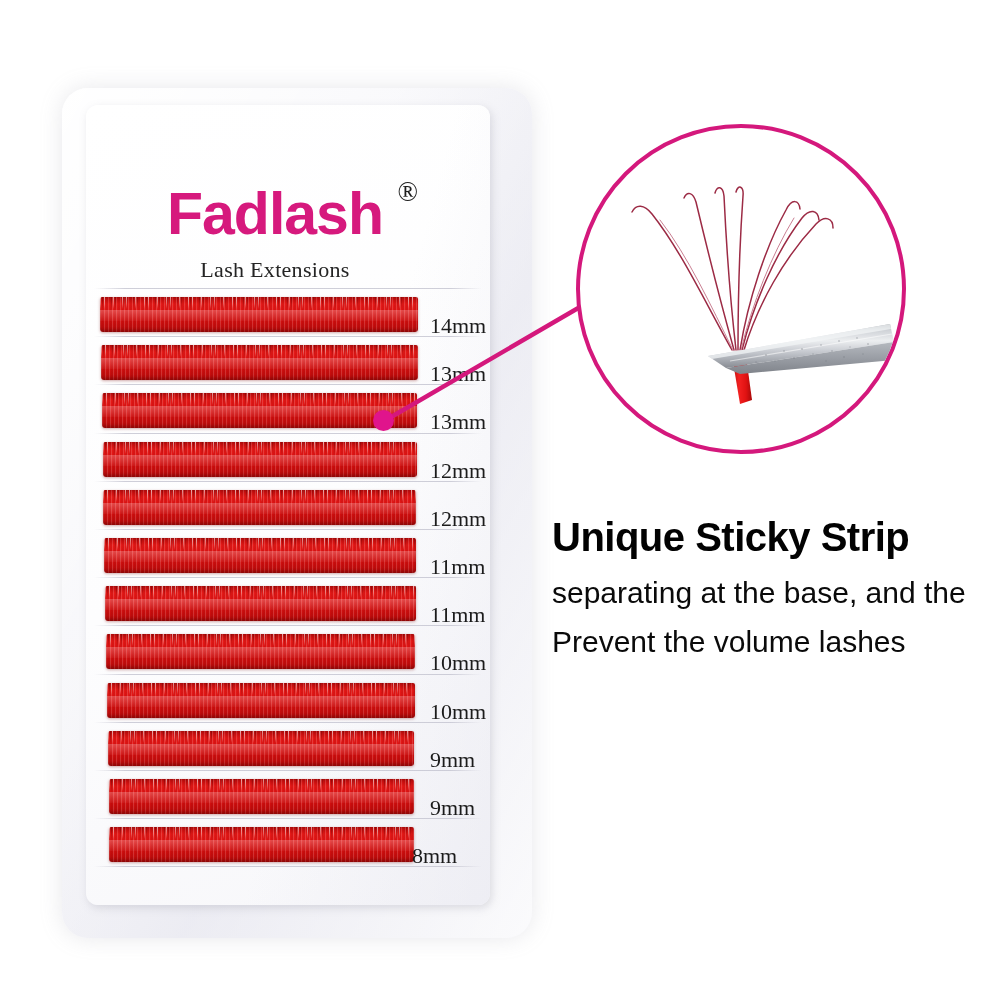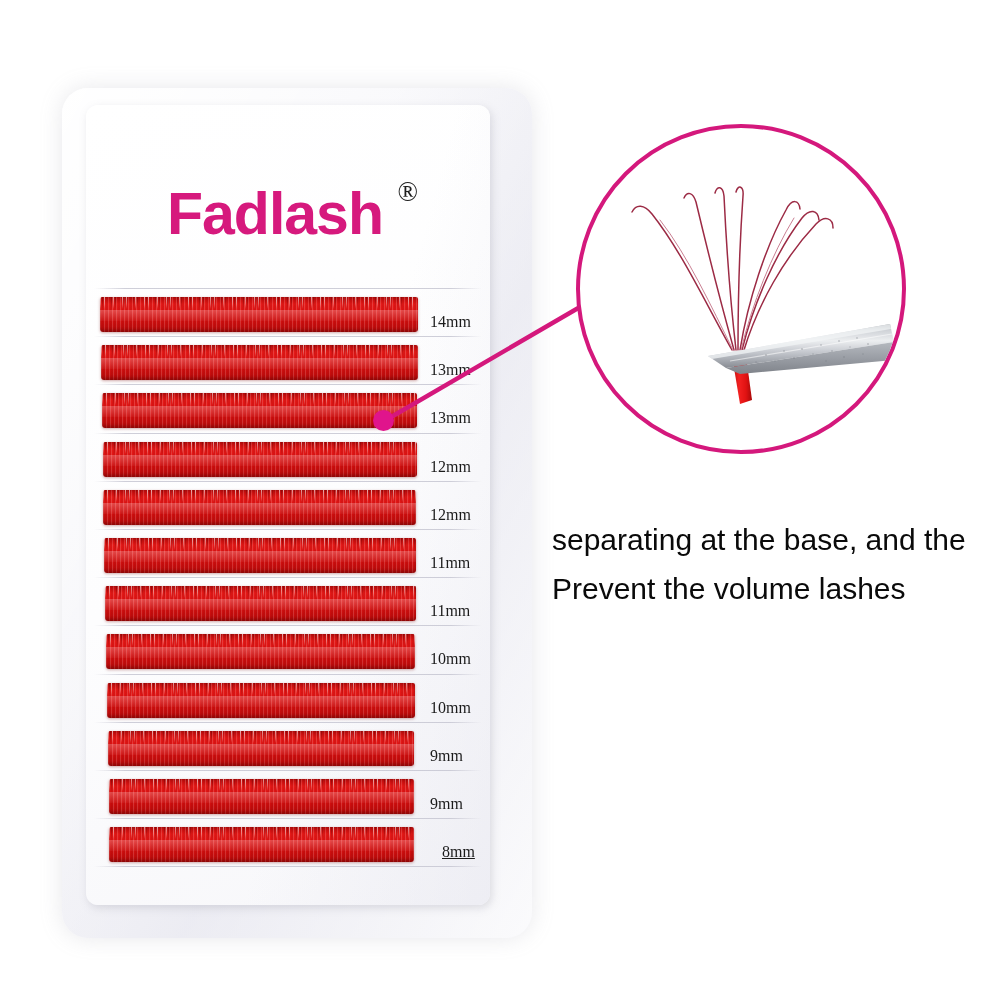--- a/index.html
+++ b/index.html
@@ -95,21 +95,21 @@
     mask-image:linear-gradient(180deg,#000 0%,rgba(0,0,0,.55) 55%,rgba(0,0,0,0) 100%);
     -webkit-mask-image:linear-gradient(180deg,#000 0%,rgba(0,0,0,.55) 55%,rgba(0,0,0,0) 100%);
   }
   .lash-gloss{
     position:absolute;left:0;top:13px;width:100%;height:11px;
     background:linear-gradient(180deg,rgba(255,255,255,.24) 0%,rgba(255,255,255,.04) 100%);
   }
   .lash-label{
     position:absolute;
     font-family:"Liberation Serif", serif;
-    font-size:16px;color:#1b1b1b;white-space:nowrap;
+    font-size:22px;color:#1b1b1b;white-space:nowrap;
   }
 
   
   #tray-instruction{
     position:absolute;left:24px;top:762px;width:404px;text-align:center;
     font-family:"Liberation Serif", serif;
     font-size:17px;color:#1b1b1b;letter-spacing:.2px;
   }
 
   
@@ -150,20 +150,21 @@
     <div id="tray-lid-sheen"></div>
 
     <div id="tray-card">
       <div id="tray-card-inner"></div>
 
       <div id="brand-block">
         <div id="brand-name">
           <span>Fadlash</span>
           <span id="brand-reg">®</span>
         </div>
+        <div id="brand-tagline">Lash Extensions</div>
       </div>
 
       <div id="lash-rows">
           <div class="row-sep" style="left: 8px; width: 388px; top: 183px;"></div>
           <div class="lash-row" style="left: 14px; top: 192px; width: 318px;">
             <div class="lash-strip">
               <div class="lash-fringe"></div>
               <div class="lash-gloss"></div>
             </div>
           </div>
@@ -248,21 +249,21 @@
             </div>
           </div>
           <div class="lash-label" style="left: 344px; top: 690px;">9mm</div>
           <div class="row-sep" style="left: 8px; width: 388px; top: 713.2px;"></div>
           <div class="lash-row" style="left: 23.35px; top: 722.2px; width: 304.25px;">
             <div class="lash-strip">
               <div class="lash-fringe"></div>
               <div class="lash-gloss"></div>
             </div>
           </div>
-          <div class="lash-label" style="left: 356px; top: 738.2px; text-decoration: underline;">8mm</div>
+          <div class="lash-label" style="left: 326px; top: 738.2px;">8mm</div>
           <div class="row-sep" style="left: 8px; width: 388px; top: 761.4px;"></div>
         </div>
 
     </div>
   </div>
 
   <svg id="callout-line" viewBox="0 0 1001 1001">
     <line x1="386" y1="420" x2="592" y2="300" stroke="#d4187c" stroke-width="4.5" stroke-linecap="round"></line>
   </svg>
   <div id="callout-dot"></div>
@@ -326,19 +327,20 @@
           <circle cx="288" cy="216" r="1"></circle>
         <circle cx="176" cy="234" r=".8"></circle>
           <circle cx="246" cy="233" r=".8"></circle>
         <circle cx="264" cy="229" r=".9"></circle>
           <circle cx="283" cy="226" r=".8"></circle>
       </g>
     </svg>
   </div>
 
   <div id="copy-block">
+    <h1 id="copy-heading">Unique Sticky Strip</h1>
     <div id="copy-lines">
         <div class="copy-line">separating at the base, and the</div>
         <div class="copy-line">Prevent the volume lashes</div>
       </div>
   </div>
 
 </div>
 
 </body></html>

